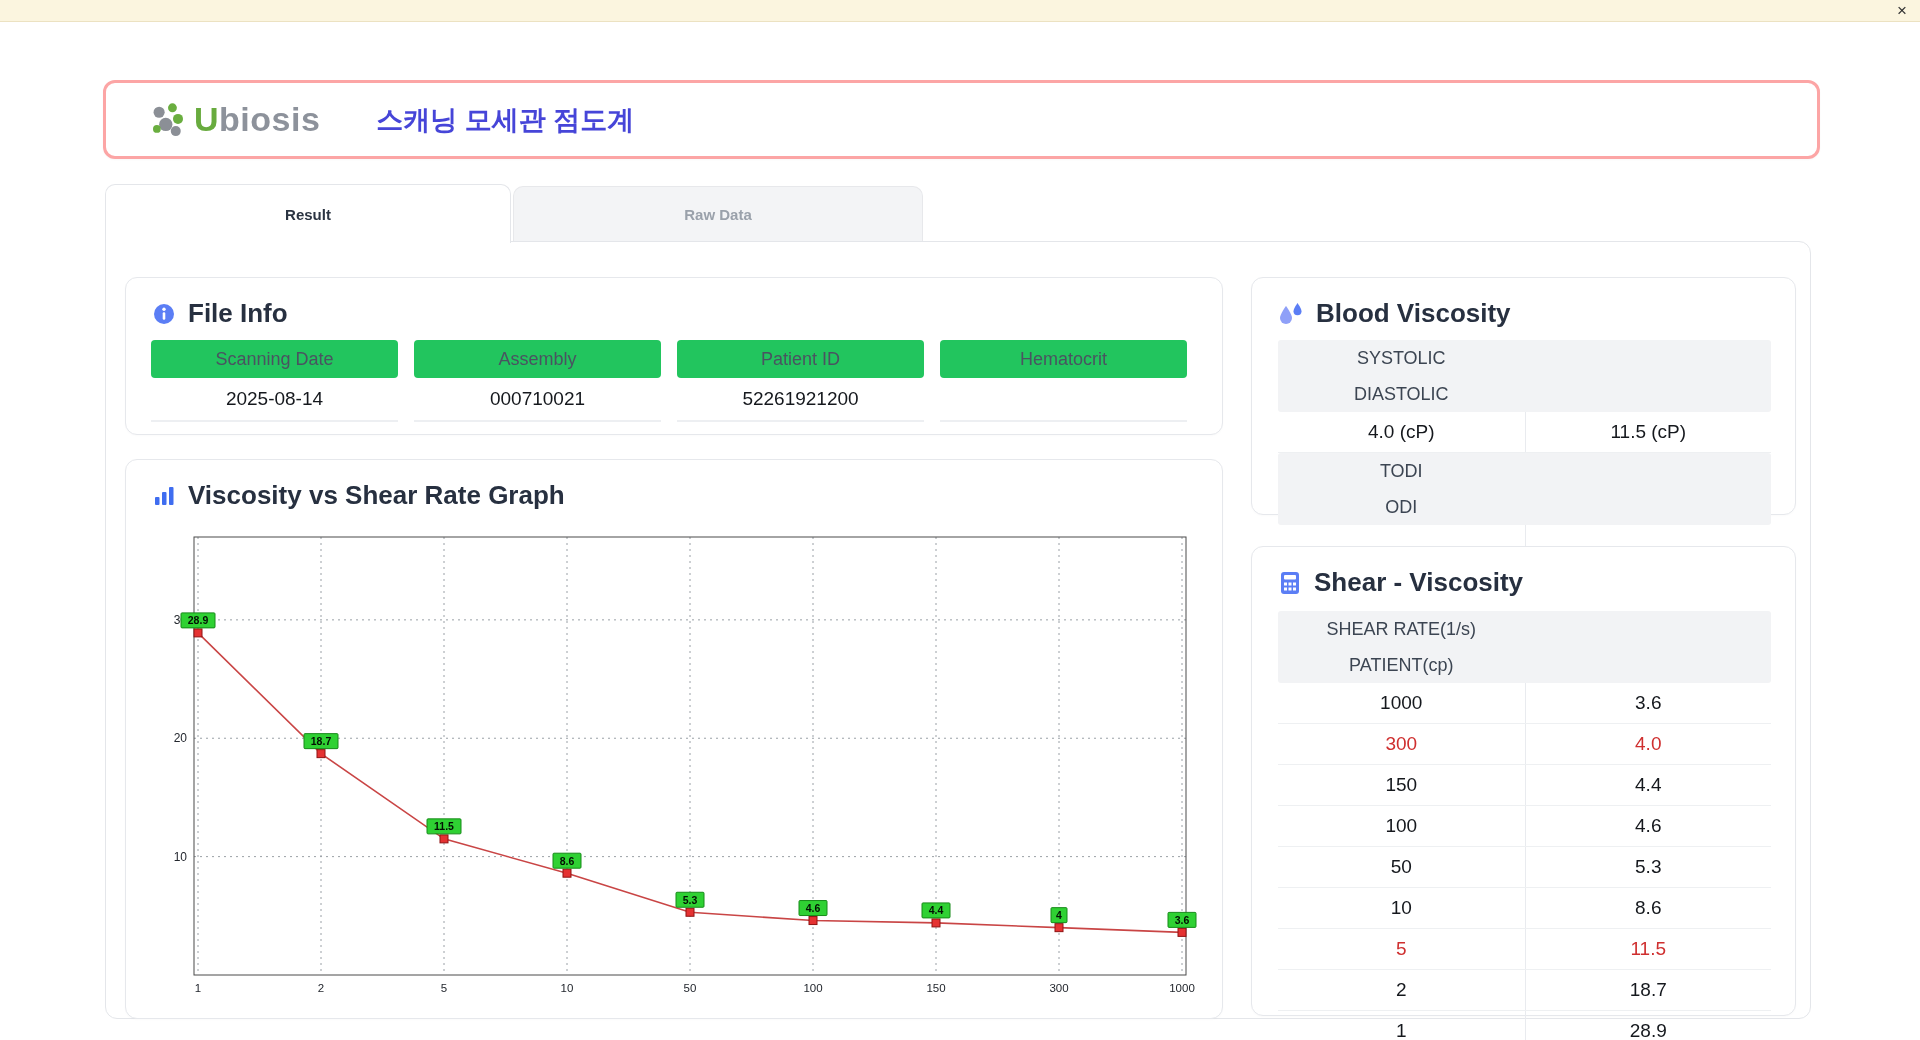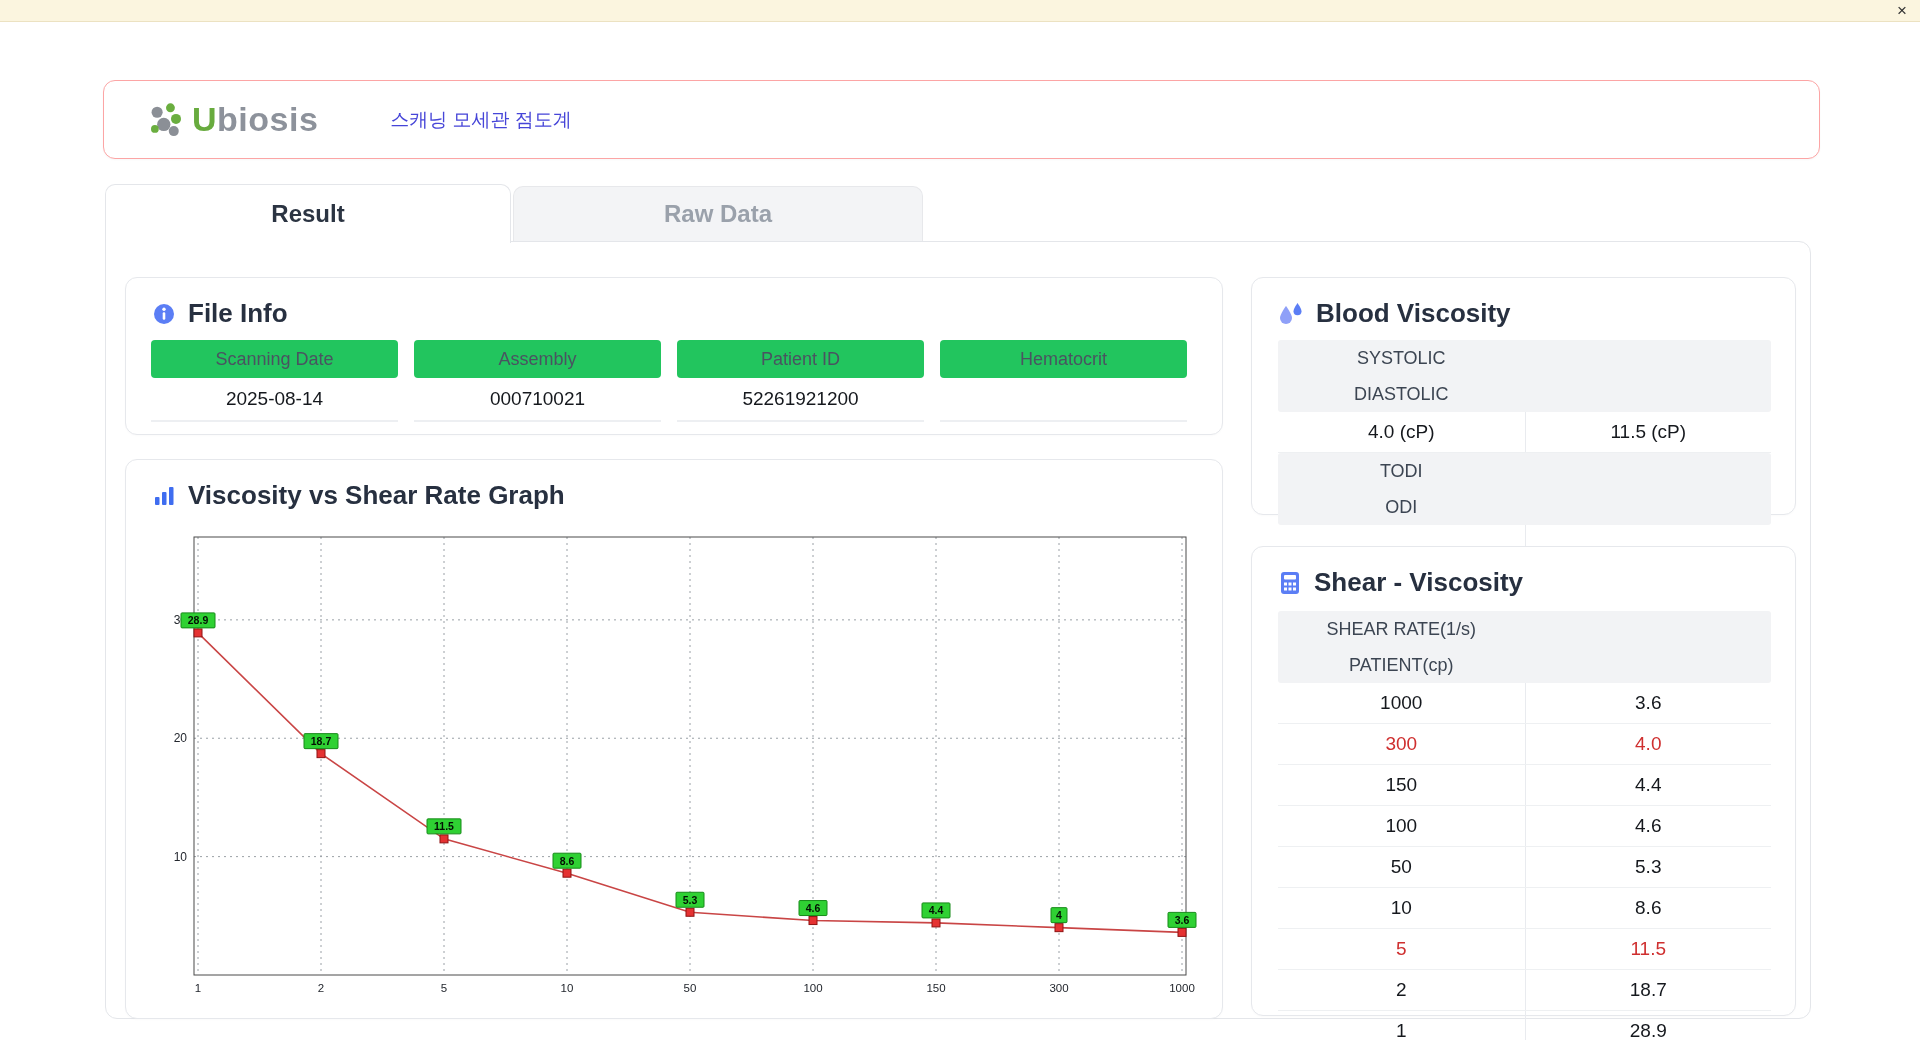--- a/index.html
+++ b/index.html
@@ -6,29 +6,29 @@
   html,body { width:1920px; height:1040px; background:#ffffff;
     font-family:"Liberation Sans","DejaVu Sans",sans-serif; overflow:hidden; }
   #app { position:relative; width:1920px; height:1040px; background:#fff; }
 
   .topbar { position:absolute; left:0; top:0; width:1920px; height:22px;
     background:#fbf5df; border-bottom:1px solid #ece2c2; z-index:10; }
   .close-btn { position:absolute; right:13px; top:0; height:22px; line-height:21px;
     font-size:17px; color:#333; cursor:pointer; }
 
   .header-card { position:absolute; left:103px; top:80px; width:1717px; height:79px;
-    background:#fff; border:1px solid #fca5a5; border-radius:12px;
+    background:#fff; border:3px solid #fca5a5; border-radius:12px;
     display:flex; align-items:center; box-shadow:0 1px 2px rgba(0,0,0,0.03); }
   .logo { display:flex; align-items:center; margin-left:42px; gap:6px; }
   .logo-text { font-size:34px; font-weight:600; color:#8d929b; letter-spacing:0.5px; }
   .logo-text .accent { color:#68ab3e; }
-  .app-title { margin-left:72px; font-size:19px; font-weight:400; color:#4645d8; }
+  .app-title { margin-left:56px; font-size:27px; font-weight:700; color:#4645d8; }
 
   .tab { position:absolute; display:flex; align-items:center; justify-content:center;
-    font-size:24px; border-radius:10px 10px 0 0; cursor:pointer; }
+    font-size:15px; border-radius:10px 10px 0 0; cursor:pointer; }
   .tab-result { left:105px; top:184px; width:406px; height:59px; background:#fff;
     border:1px solid #e4e6ea; border-bottom:none; color:#2b3442; font-weight:700; z-index:3; }
   .tab-raw { left:513px; top:186px; width:410px; height:55px; background:#f3f4f6;
     border:1px solid #e7e8eb; border-bottom:none; color:#9aa1ab; font-weight:600; z-index:1; }
 
   .panel { position:absolute; left:105px; top:241px; width:1706px; height:778px;
     background:#fff; border:1px solid #e4e6ea; border-radius:0 12px 12px 12px; z-index:2; }
 
   .card { position:absolute; background:#fff; border:1px solid #e6e8ec; border-radius:12px;
     box-shadow:0 1px 2px rgba(0,0,0,0.02); }

